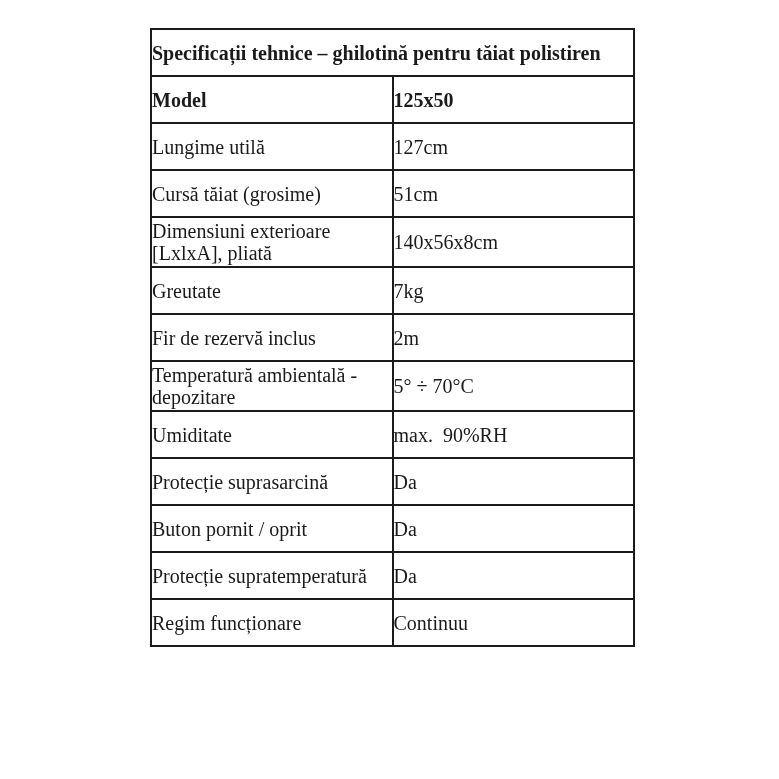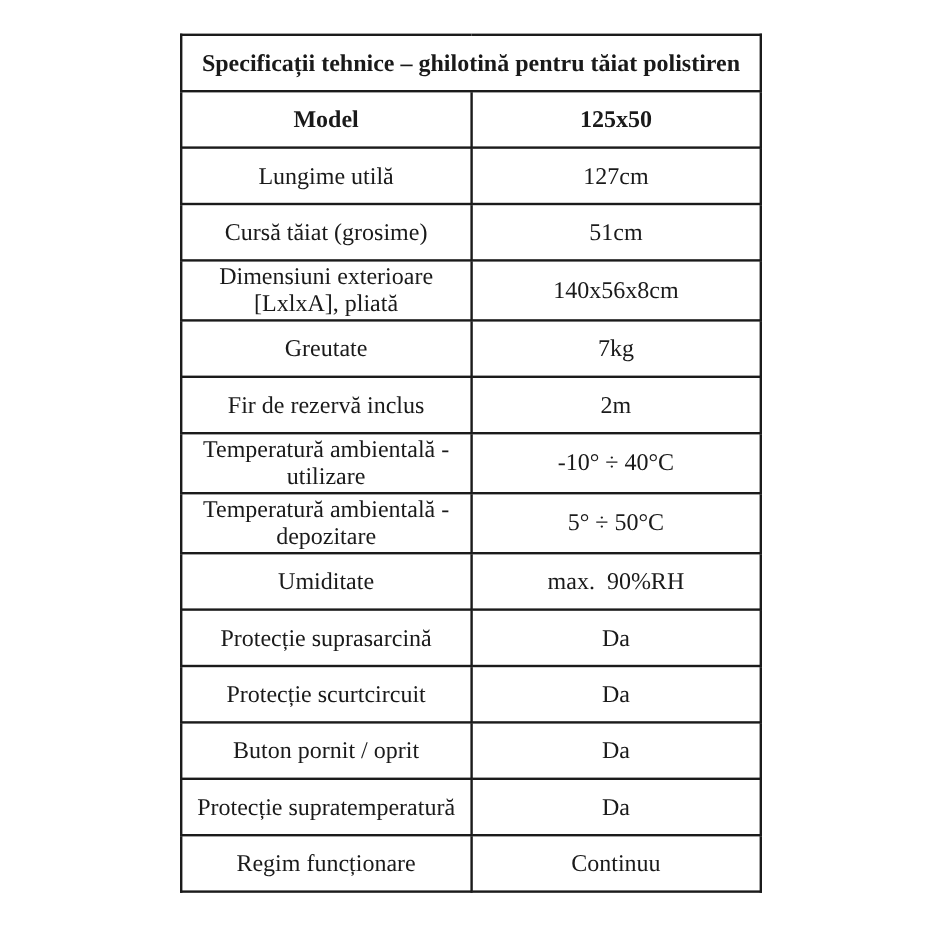--- a/index.html
+++ b/index.html
@@ -22,21 +22,21 @@
     position: absolute;
     left: 150px;
     top: 28px;
     width: 485px;
     border-collapse: collapse;
     table-layout: fixed;
   }
   table.spec-table th,
   table.spec-table td {
     border: 2px solid #1b1b1b;
-    text-align: center;
+    text-align: left;
     vertical-align: middle;
     font-size: 20px;
     line-height: 1.1;
     padding: 2px 0;
     height: 41px; 
     overflow: hidden;
   }
   th.title-cell {
     font-weight: bold;
     height: 40px;
@@ -81,44 +81,36 @@
   <tr>
     <td class="label-cell">Greutate</td>
     <td class="value-cell">7kg</td>
   </tr>
 
   <tr>
     <td class="label-cell">Fir de rezervă inclus</td>
     <td class="value-cell">2m</td>
   </tr>
 
-  <tr>
-    <td class="label-cell">Temperatură ambientală - utilizare</td>
-    <td class="value-cell">-10° ÷ 40°C</td>
-  </tr>
 
   <tr>
     <td class="label-cell">Temperatură ambientală - depozitare</td>
-    <td class="value-cell">5° ÷ 50°C</td>
+    <td class="value-cell">5° ÷ 70°C</td>
   </tr>
 
   <tr>
     <td class="label-cell">Umiditate</td>
     <td class="value-cell">max.  90%RH</td>
   </tr>
 
   <tr>
     <td class="label-cell">Protecție suprasarcină</td>
     <td class="value-cell">Da</td>
   </tr>
 
-  <tr>
-    <td class="label-cell">Protecție scurtcircuit</td>
-    <td class="value-cell">Da</td>
-  </tr>
 
   <tr>
     <td class="label-cell">Buton pornit / oprit</td>
     <td class="value-cell">Da</td>
   </tr>
 
   <tr>
     <td class="label-cell">Protecție supratemperatură</td>
     <td class="value-cell">Da</td>
   </tr>

